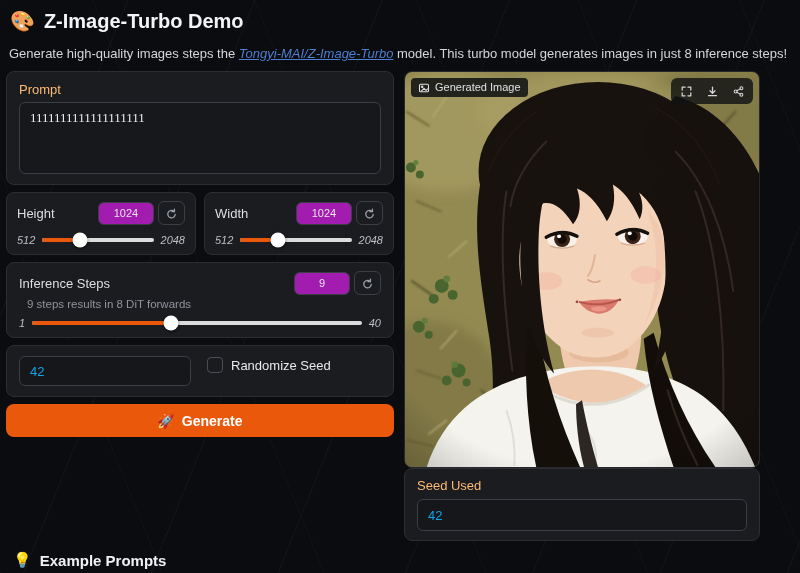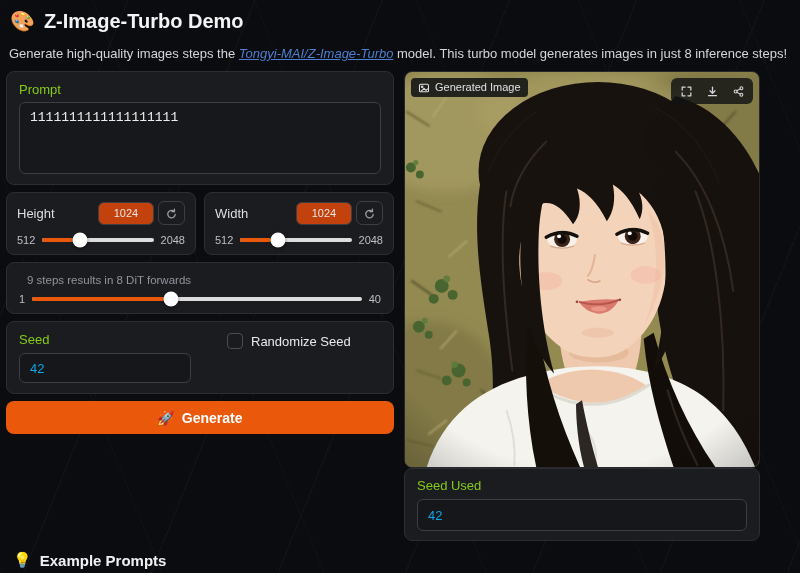--- a/index.html
+++ b/index.html
@@ -23,70 +23,70 @@
   .hdr h1{ margin:0; font-size:20px; line-height:26px; font-weight:700; color:#f3f4f6; }
   .desc{ margin:12px 0 0 3px; font-size:13px; line-height:16px; color:#d4d6da; }
   .desc a{ color:#4e7fd0; text-decoration:underline; cursor:pointer;font-style:italic; }
 
   
   .main{ display:flex; gap:10px; margin-top:9px; }
   .col-left{ width:388px; flex:none; display:flex; flex-direction:column; gap:7px; }
   .col-right{ width:356px; flex:none; }
 
   .panel{ background:#1b1c20; border:1px solid #2c2e34; border-radius:8px; padding:10px 12px; }
-  .lbl{ font-size:13px; color:#84cc16; display:block; }
+  .lbl{ font-size:13px; color:#fdba74; display:block; }
 
   
   .prompt-panel .lbl{ margin-bottom:5px; }
   .prompt-panel textarea{
     width:100%; height:72px; resize:none; display:block;
     background:#17181c; border:1px solid #3b3e45; border-radius:6px;
     color:#ececec; font-size:13px; padding:7px 10px;
-    font-family:Liberation Mono, monospace;
+    font-family:Liberation Serif, serif;
   }
 
   
   .hw-row{ display:flex; gap:8px; }
   .half{ flex:1; padding:8px 10px; }
   .s-head{ display:flex; align-items:center; justify-content:space-between; }
   .s-label{ font-size:13px; color:#dcdee2; }
   .num-wrap{ display:flex; gap:4px; align-items:center; }
   .num-input{
-    width:56px; height:23px; background:#c2410c; border:1px solid #3b3e45;
+    width:56px; height:23px; background:#a21caf; border:1px solid #3b3e45;
     border-radius:6px; color:#e6e6e6; font-size:11px; text-align:center;
     font-family:"Liberation Sans", sans-serif;
   }
   .reset-btn{
     width:27px; height:24px; background:transparent; border:1px solid #3b3e45;
     border-radius:6px; color:#9aa0a6; display:flex; align-items:center; justify-content:center;
     cursor:pointer; padding:0;
   }
   .s-info{ font-size:11.5px; color:#90949b; margin:3px 8px 7px; }
   .s-row{ display:flex; align-items:center; gap:7px; margin-top:9px; }
-  .minmax{ font-size:11px; color:#bcbfc5; flex:none; }
+  .minmax{ font-size:11px; color:#bcbfc5; flex:none;font-style:italic; }
   .track{ position:relative; flex:1; height:4px; border-radius:3px; background:#dcdcdc; cursor:pointer; }
   .fill{ position:absolute; left:0; top:0; height:100%; background:#ea580c; border-radius:3px; }
   .thumb{
     position:absolute; top:50%; transform:translate(-50%,-50%);
     width:15px; height:15px; border-radius:50%; background:#ffffff;
     box-shadow:0 1px 3px rgba(0,0,0,.55); cursor:grab;
   }
   .p33 { width:33.5%; } .t33 { left:33.5%; }
   .p42 { width:42%; }   .t42 { left:42%; }
 
   
   .seed-panel{ display:flex; align-items:flex-start; }
   .seed-col{ width:172px; flex:none; }
   .seed-col .lbl{ margin-bottom:6px; }
   .text-input{
     width:100%; height:30px; background:#16171a; border:1px solid #3b3e45;
     border-radius:6px; color:#0ea5e9; font-size:13px; padding:0 10px;
     font-family:"Liberation Sans", sans-serif;
   }
-  .rand-row{ margin-left:36px; display:flex; align-items:center; gap:8px; margin-top:1px; cursor:pointer; }
+  .rand-row{ margin-left:16px; display:flex; align-items:center; gap:8px; margin-top:1px; cursor:pointer; }
   .checkbox{
     width:16px; height:16px; border:1px solid #4a4d54; border-radius:4px;
     background:#1a1b1f; flex:none; cursor:pointer;
   }
   .rand-label{ font-size:13px; color:#e8e9eb; }
 
   
   .gen-btn{
     width:100%; height:33px; background:#ea580c; border:none; border-radius:8px;
     color:#ffffff; font-weight:700; font-size:14px; display:flex; align-items:center;
@@ -190,34 +190,45 @@
               <div class="fill p33"></div>
               <div class="thumb t33"></div>
             </div>
             <span class="minmax">2048</span>
           </div>
         </div>
 
       </div>
 
       <div class="panel" style="padding:8px 12px;">
+        <div class="s-head">
+          <span class="s-label">Inference Steps</span>
+          <div class="num-wrap">
+            <input class="num-input" value="9" style="">
+            <button class="reset-btn">
+              <svg class="icon-svg" width="13" height="13" viewBox="0 0 16 16" fill="none" stroke="currentColor" stroke-width="1.6" stroke-linecap="round">
+                  <path d="M12.6 9a4.6 4.6 0 1 1-1.3-3.5"></path>
+                  <path d="M11.6 2.6v3.1H8.5"></path>
+                </svg>
+            </button>
+          </div>
+        </div>
         <div class="s-info">9 steps results in 8 DiT forwards</div>
         <div class="s-row" style="margin-top:6px;">
           <span class="minmax">1</span>
           <div class="track">
             <div class="fill p42"></div>
             <div class="thumb t42"></div>
           </div>
           <span class="minmax">40</span>
         </div>
       </div>
 
       <div class="panel seed-panel">
         <div class="seed-col">
-          <span class="lbl">Seed</span>
           <input class="text-input" value="42" style="">
         </div>
         <div class="rand-row">
           <span class="checkbox"></span>
           <span class="rand-label">Randomize Seed</span>
         </div>
       </div>
 
       <button class="gen-btn">
         <span>🚀</span>

